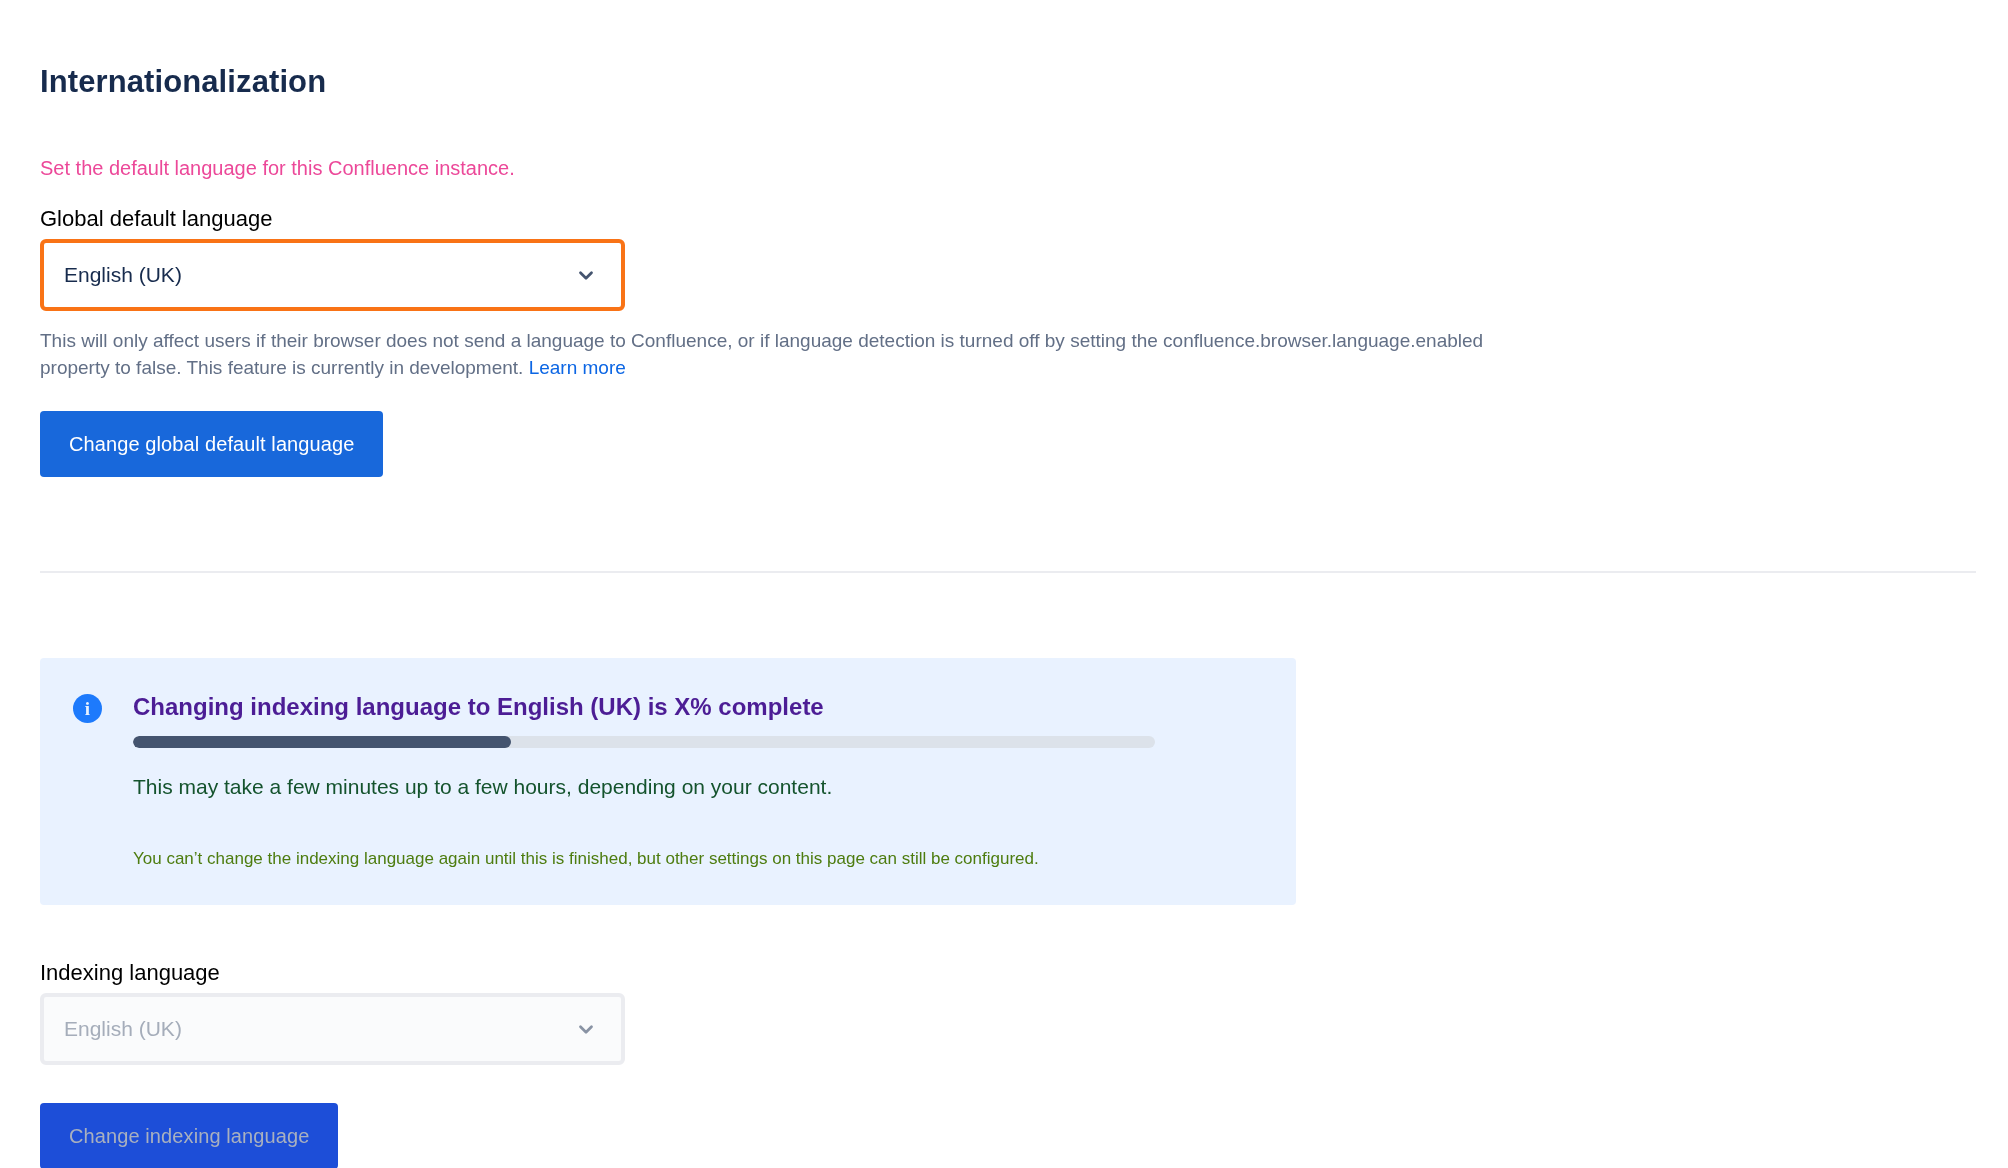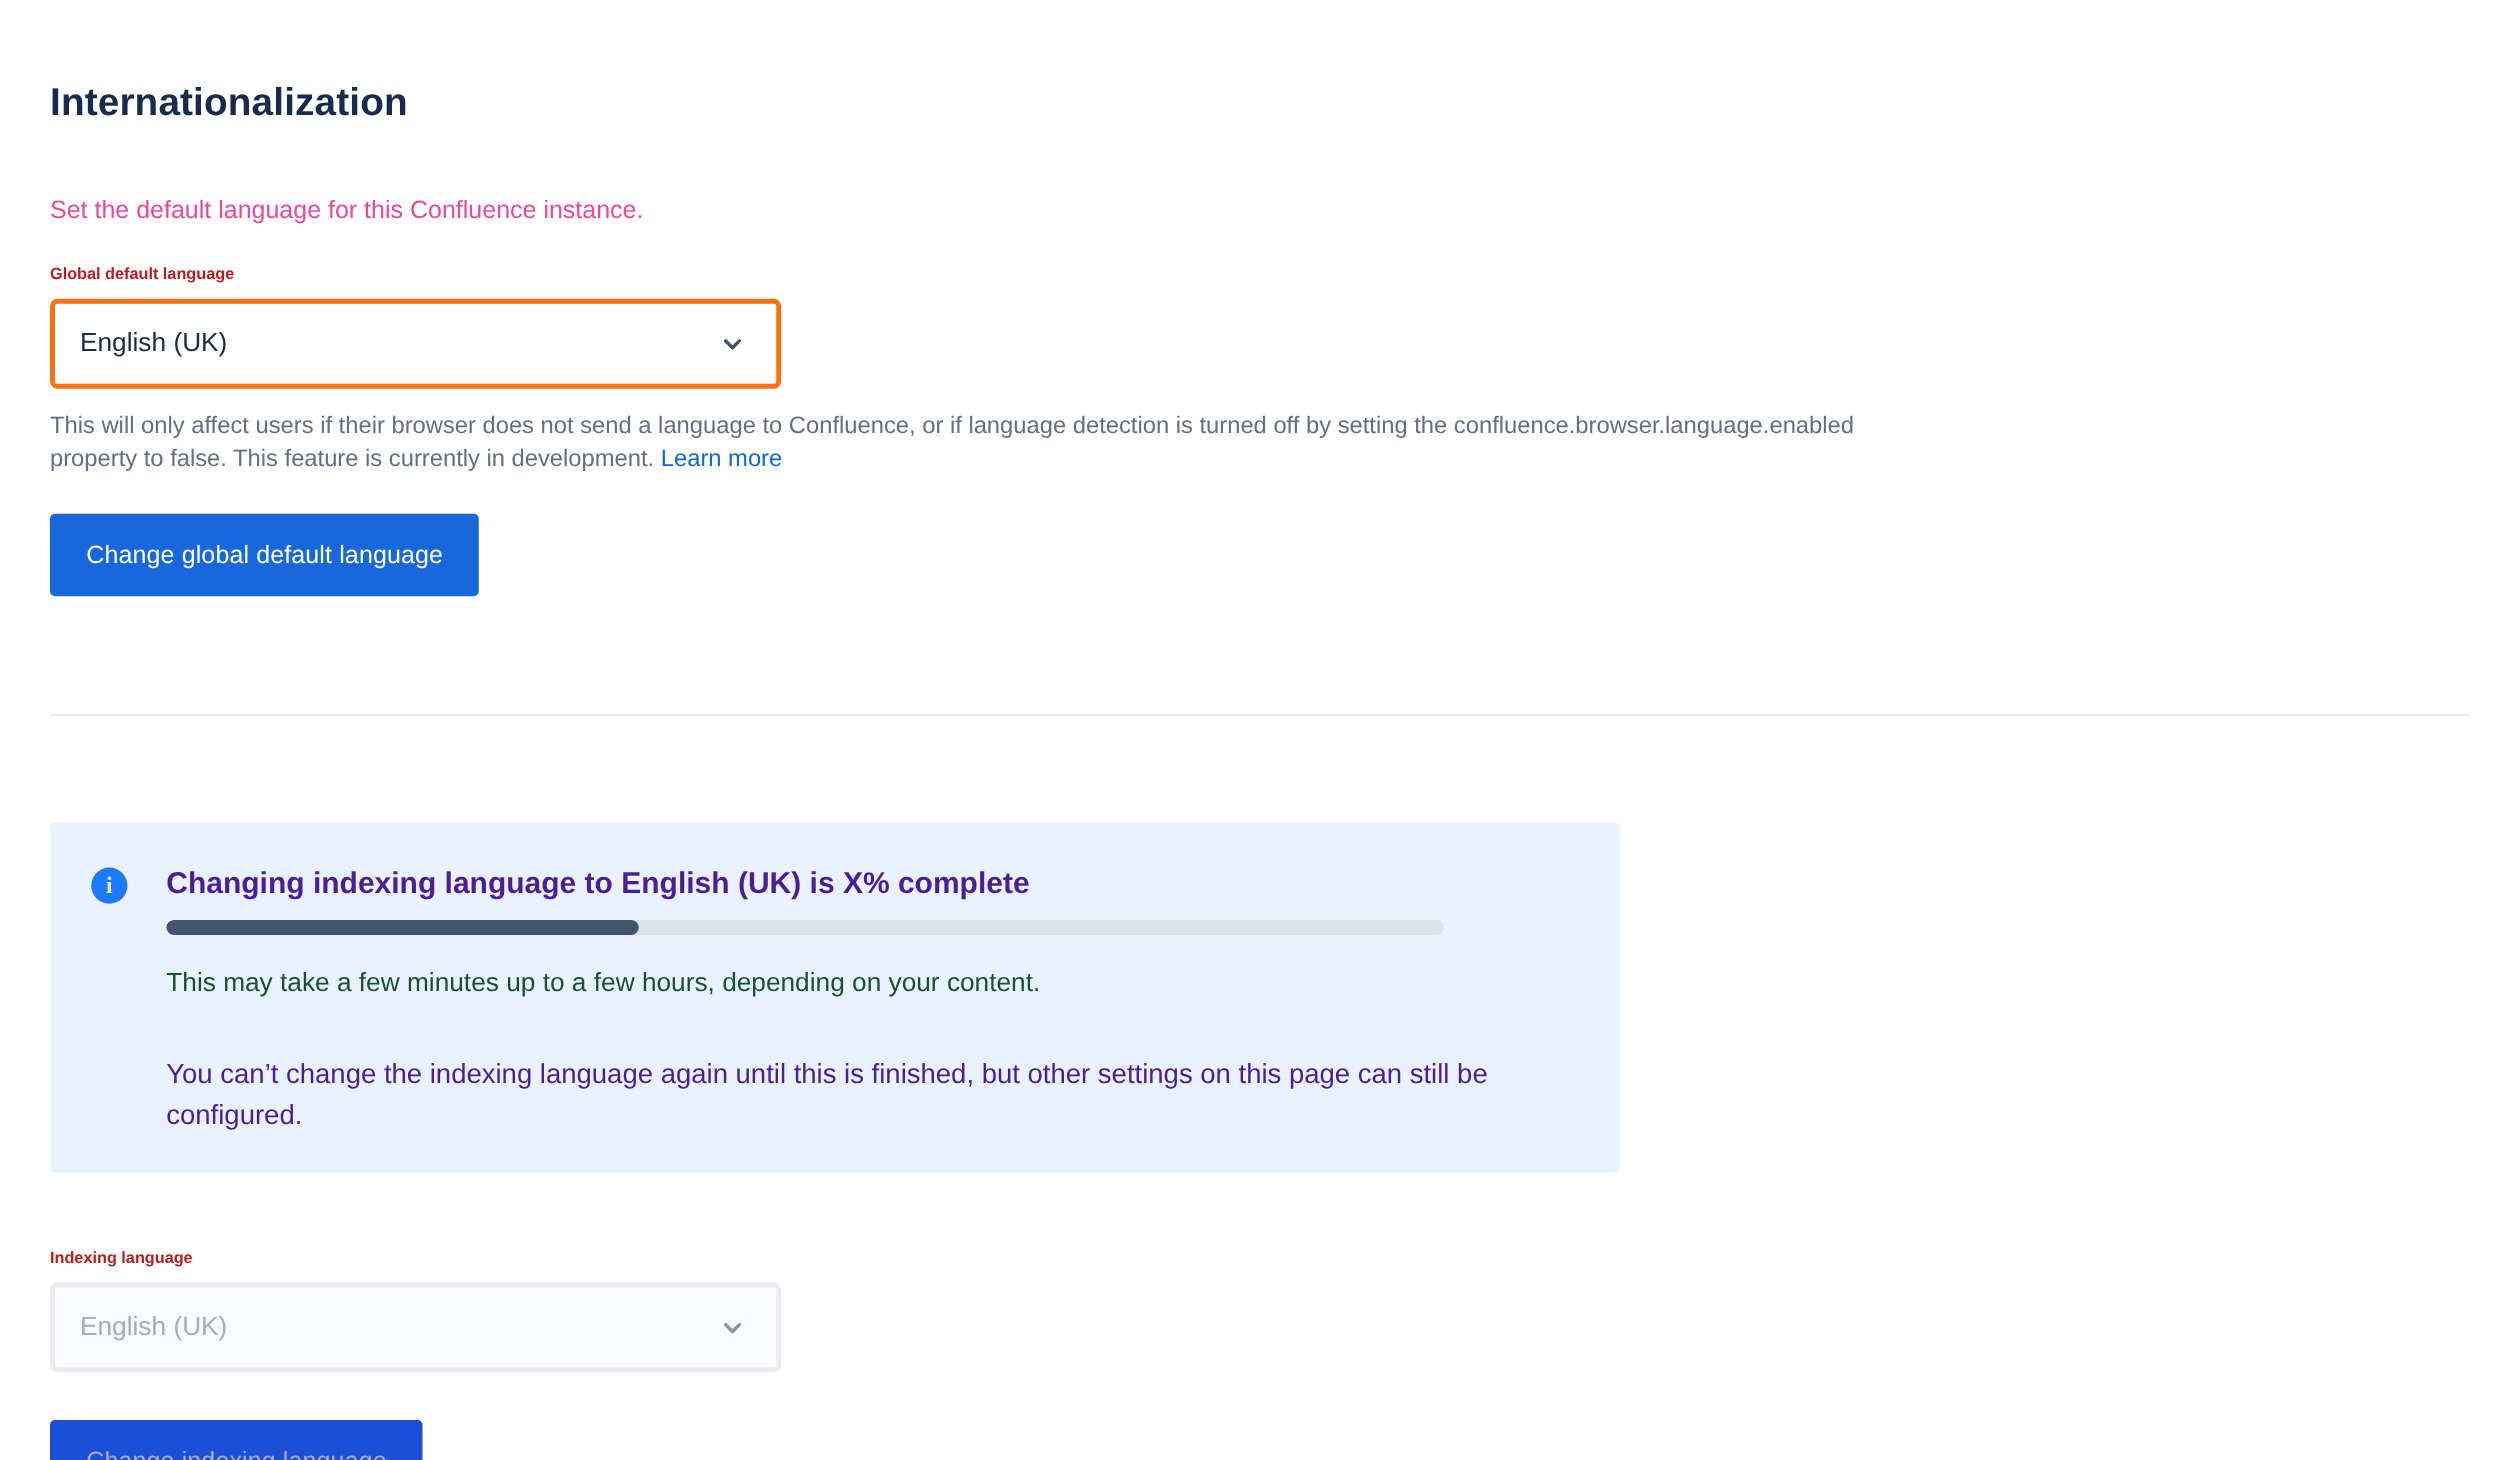--- a/index.html
+++ b/index.html
@@ -23,24 +23,24 @@
     color: #172B4D;
   }
   .intro {
     margin-top: 54px;
     font-size: 20px;
     line-height: 26px;
     color: #ec4899;
   }
   .field-label {
     margin-top: 26px;
-    font-size: 13px;
-    font-weight: 700;
+    font-size: 22px;
+    font-weight: 400;
     line-height: 23px;
-    color: #b91c1c;
+    color: #000000;
   }
   
   .select {
     margin-top: 9px;
     width: 585px;
     height: 72px;
     border: 4px solid #f97316;
     border-radius: 6px;
     background: #ffffff;
     display: flex;
@@ -149,23 +149,23 @@
     background: #44546F;
   }
   .info-body-1 {
     margin-top: 24px;
     font-size: 21px;
     line-height: 30px;
     color: #14532d;
   }
   .info-body-2 {
     margin-top: 40px;
-    font-size: 22px;
+    font-size: 17px;
     line-height: 33px;
-    color: #4c1d95;
+    color: #4d7c0f;
     max-width: 1155px;
   }
   .section-indexing .field-label { margin-top: 56px; }
 </style>
 </head>
 <body>
 
 <div class="page">
 
   <h1 class="page-title">Internationalization</h1>

